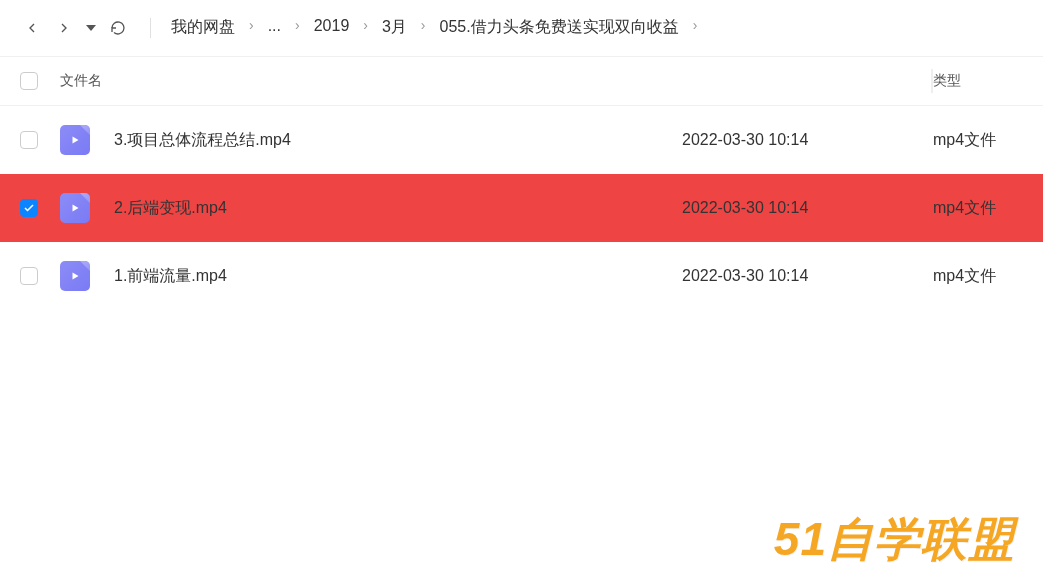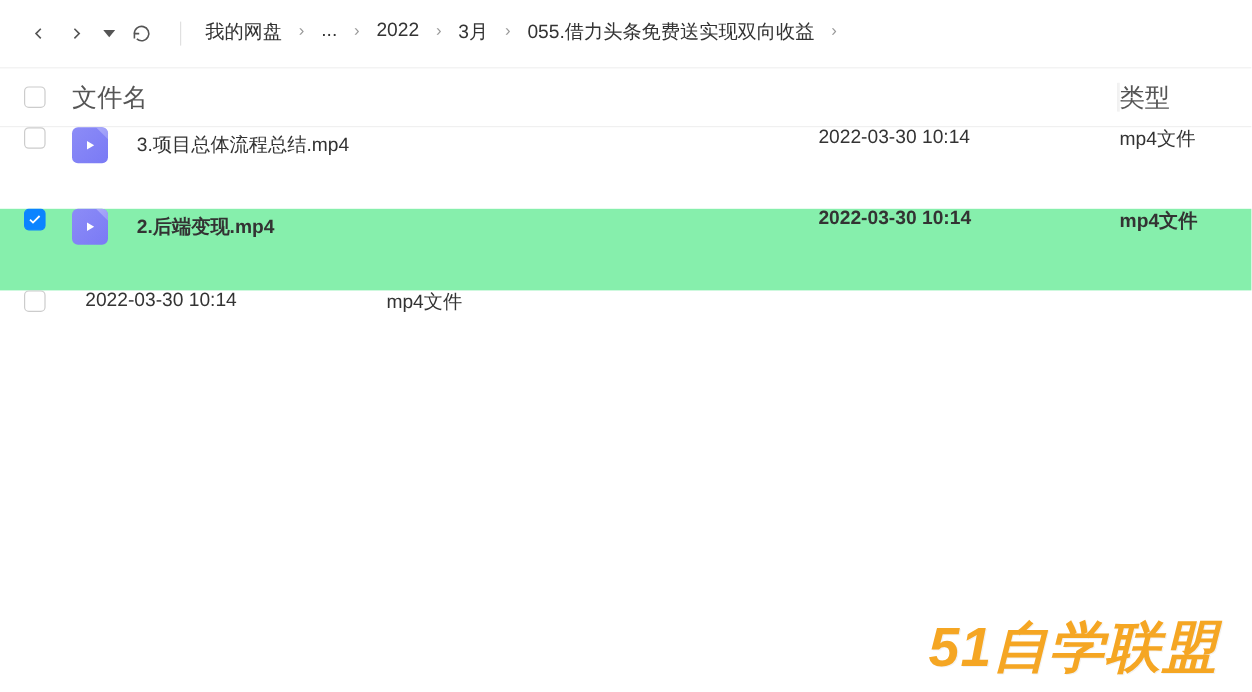--- a/index.html
+++ b/index.html
@@ -55,21 +55,21 @@
     .breadcrumb .crumb { cursor: pointer; white-space: nowrap; }
     .breadcrumb .arrow { color: #999; font-size: 14px; }
     .header-row {
       display: flex;
       align-items: center;
       height: 50px;
       border-top: 1px solid #f0f0f0;
       border-bottom: 1px solid #f0f0f0;
       padding: 0 20px;
       color: #555;
-      font-size: 21px;
+      font-size: 14px;
     }
     .col-check { width: 40px; display: flex; align-items: center; }
     .col-name { flex: 1; display: flex; align-items: center; gap: 8px; }
     .col-date { width: 260px; padding-left: 10px; }
     .col-type { width: 90px; }
     .divider { width: 1px; height: 24px; background: #eee; }
     .sort-arrow { color: #0b84ff; margin-left: auto; margin-right: 18px; display: flex; align-items: center; }
     .sort-arrow svg { width: 14px; height: 14px; fill: currentColor; }
     .checkbox {
       width: 18px;
@@ -82,27 +82,27 @@
       justify-content: center;
       cursor: pointer;
     }
     .checkbox.checked {
       background: #0b84ff;
       border-color: #0b84ff;
     }
     .checkbox.checked svg { width: 12px; height: 12px; stroke: #fff; stroke-width: 3; fill: none; }
     .file-row {
       display: flex;
-      align-items: flex-start;
+      align-items: center;
       height: 68px;
       padding: 0 20px;
       font-size: 16px;
       color: #333;
     }
-    .file-row.selected { background: #86efac; font-weight: bold; }
+    .file-row.selected { background: #ef4444; }
     .file-icon {
       width: 30px;
       height: 30px;
       border-radius: 5px;
       background: linear-gradient(135deg, #8c8cf7, #7a7af5);
       margin-right: 16px;
       position: relative;
       display: flex;
       align-items: center;
       justify-content: center;
@@ -156,21 +156,21 @@
         <path d="M3 12a9 9 0 1 1 3 6.7" fill="none"></path>
         <polyline points="3 18 3 12 9 12" fill="none"></polyline>
       </svg>
   </div>
   <div class="sep"></div>
   <div class="breadcrumb">
     <span class="crumb">我的网盘</span>
     <span class="arrow">›</span>
     <span class="crumb">...</span>
     <span class="arrow">›</span>
-    <span class="crumb">2022</span>
+    <span class="crumb">2019</span>
     <span class="arrow">›</span>
     <span class="crumb">3月</span>
     <span class="arrow">›</span>
     <span class="crumb">055.借力头条免费送实现双向收益</span>
     <span class="arrow">›</span>
   </div>
 </div>
 
 <div class="header-row">
   <div class="col-check">
@@ -225,20 +225,28 @@
       </div>
       <div class="divider" style="visibility: hidden;"></div>
       <div class="col-date">2022-03-30 10:14</div>
       <div class="divider" style="visibility: hidden;"></div>
       <div class="col-type">mp4文件</div>
     </div>
     <div class="file-row">
       <div class="col-check">
         <div class="checkbox"></div>
       </div>
+      <div class="col-name">
+        <div class="file-icon">
+          <svg viewBox="0 0 24 24">
+            <polygon points="7,5 19,12 7,19"></polygon>
+          </svg>
+        </div>
+        <span>1.前端流量.mp4</span>
+      </div>
       <div class="divider" style="visibility: hidden;"></div>
       <div class="col-date">2022-03-30 10:14</div>
       <div class="divider" style="visibility: hidden;"></div>
       <div class="col-type">mp4文件</div>
     </div>
   </div>
 
 <div class="watermark">51自学联盟</div>
 
 </body></html>

